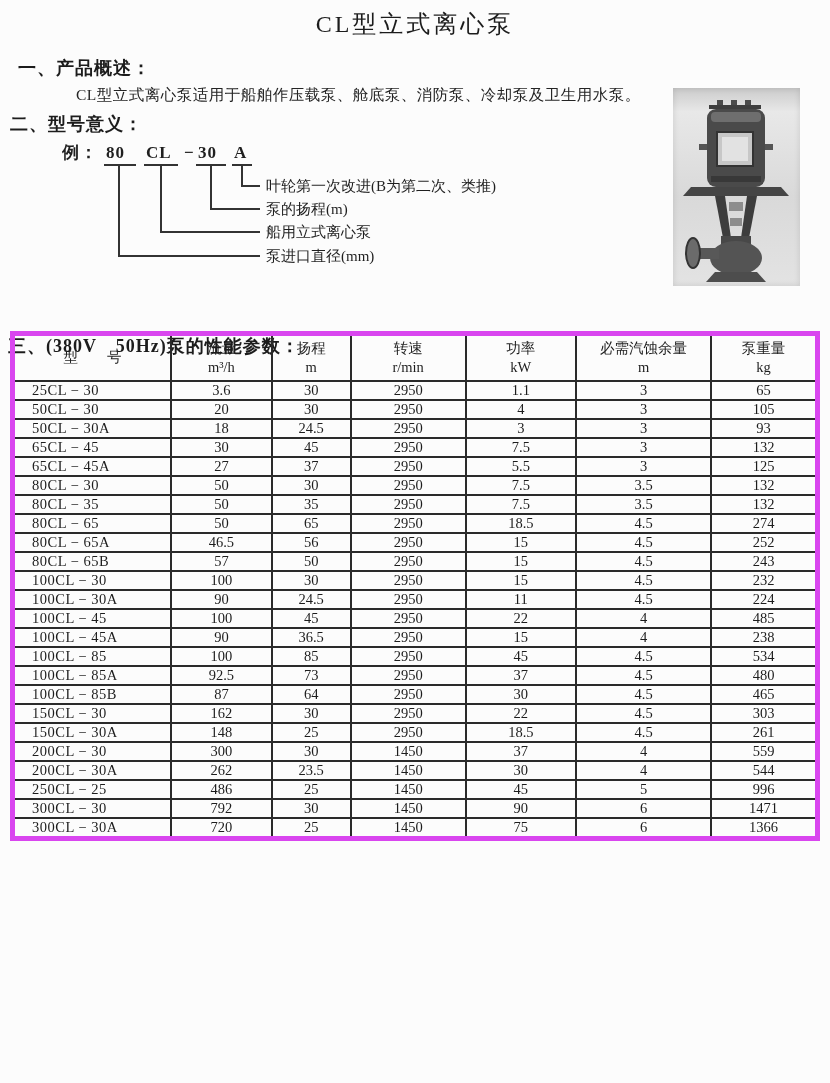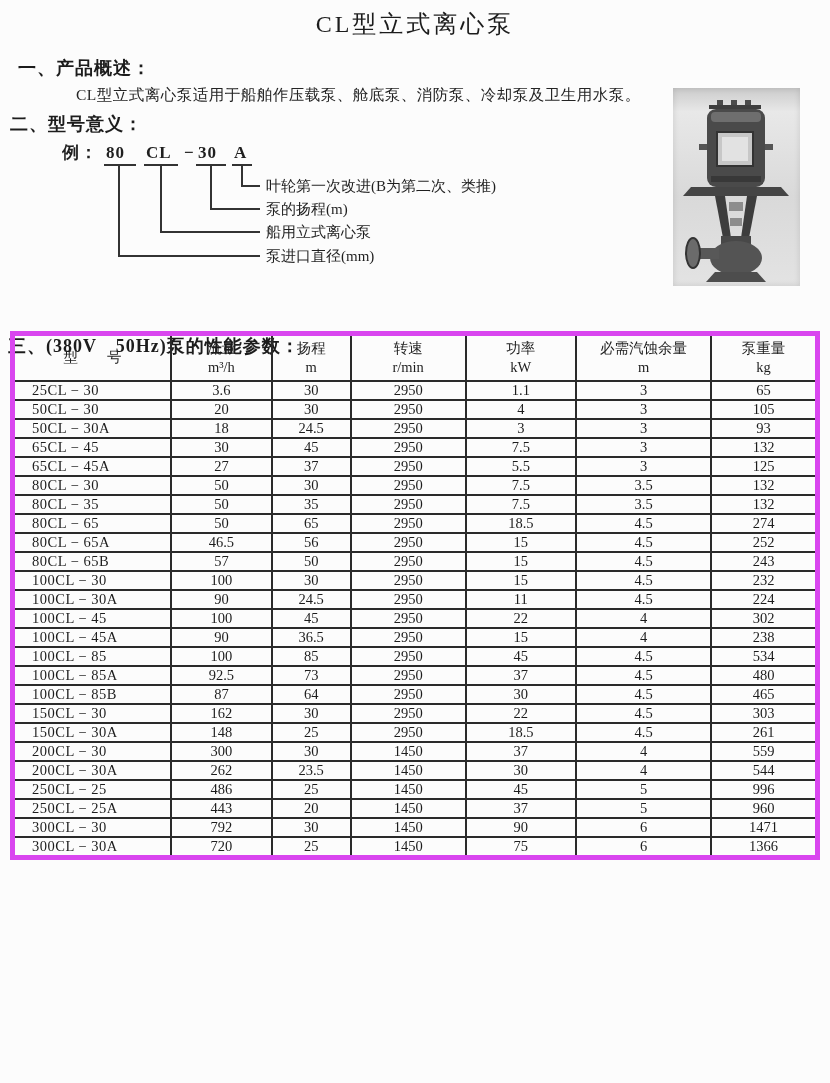--- a/index.html
+++ b/index.html
@@ -275,21 +275,21 @@
           <td>4.5</td>
           <td>224</td>
         </tr>
         <tr>
           <td class="model">100CL − 45</td>
           <td>100</td>
           <td>45</td>
           <td>2950</td>
           <td>22</td>
           <td>4</td>
-          <td>302</td>
+          <td>485</td>
         </tr>
         <tr>
           <td class="model">100CL − 45A</td>
           <td>90</td>
           <td>36.5</td>
           <td>2950</td>
           <td>15</td>
           <td>4</td>
           <td>238</td>
         </tr>
@@ -359,29 +359,20 @@
         <tr>
           <td class="model">250CL − 25</td>
           <td>486</td>
           <td>25</td>
           <td>1450</td>
           <td>45</td>
           <td>5</td>
           <td>996</td>
         </tr>
         <tr>
-          <td class="model">250CL − 25A</td>
-          <td>443</td>
-          <td>20</td>
-          <td>1450</td>
-          <td>37</td>
-          <td>5</td>
-          <td>960</td>
-        </tr>
-        <tr>
           <td class="model">300CL − 30</td>
           <td>792</td>
           <td>30</td>
           <td>1450</td>
           <td>90</td>
           <td>6</td>
           <td>1471</td>
         </tr>
         <tr>
           <td class="model">300CL − 30A</td>

